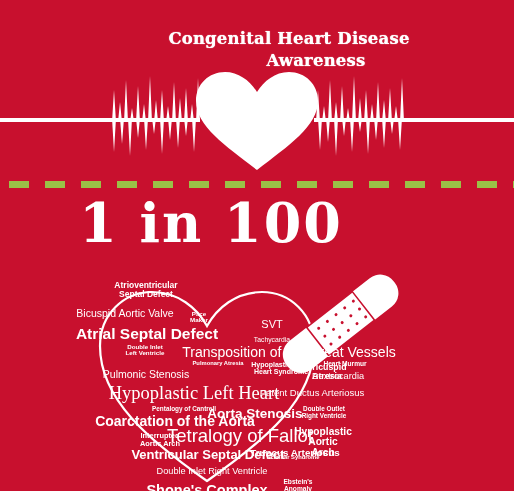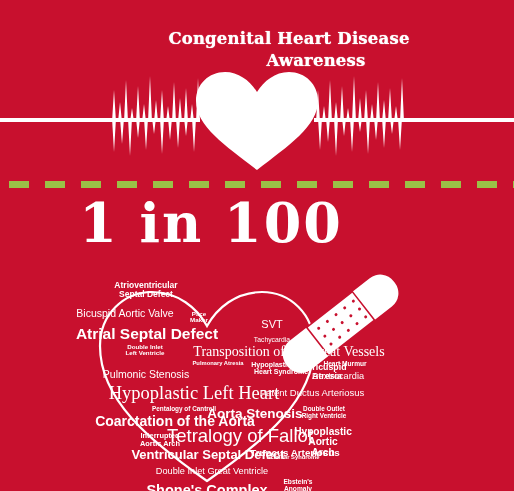--- a/index.html
+++ b/index.html
@@ -189,38 +189,38 @@
       </g>
     </svg>
     <div id="words">
         <div class="w b" style="left: 146px; top: 22px; font-size: 8.5px; color: rgb(255, 255, 255);">Atrioventricular<br>Septal Defect</div>
         <div class="w n" style="left: 125px; top: 45px; font-size: 10.5px; color: rgb(255, 255, 255);">Bicuspid Aortic Valve</div>
         <div class="w b" style="left: 199px; top: 49px; font-size: 6.2px; color: rgb(255, 255, 255);">Pace<br>Maker</div>
         <div class="w b" style="left: 147px; top: 66px; font-size: 15.5px; color: rgb(255, 255, 255);">Atrial Septal Defect</div>
         <div class="w n" style="left: 272px; top: 57px; font-size: 11px; color: rgb(255, 255, 255);">SVT</div>
         <div class="w n" style="left: 272px; top: 72px; font-size: 6.8px; color: rgb(255, 255, 255);">Tachycardia</div>
         <div class="w b" style="left: 145px; top: 82px; font-size: 6.2px; color: rgb(255, 255, 255);">Double Inlet<br>Left Ventricle</div>
-        <div class="w n" style="left: 289px; top: 84px; font-size: 14px; color: rgb(255, 255, 255); font-family: Liberation Serif, serif;">Transposition of the Great Vessels</div>
+        <div class="w n" style="left: 289px; top: 84px; font-size: 14px; color: rgb(255, 255, 255);">Transposition of the Great Vessels</div>
         <div class="w b" style="left: 218px; top: 96px; font-size: 5.8px; color: rgb(255, 255, 255);">Pulmonary Atresia</div>
         <div class="w b" style="left: 281px; top: 100px; font-size: 7px; color: rgb(255, 255, 255);">Hypoplastic Right<br>Heart Syndrome</div>
         <div class="w b" style="left: 345px; top: 96px; font-size: 6.6px; color: rgb(255, 255, 255);">Heart Murmur</div>
         <div class="w n" style="left: 146px; top: 106px; font-size: 10.5px; color: rgb(255, 255, 255);">Pulmonic Stenosis</div>
         <div class="w n" style="left: 338px; top: 109px; font-size: 9.2px; color: rgb(255, 255, 255);">Dextrocardia</div>
         <div class="w b" style="left: 327px; top: 104px; font-size: 8.8px; color: rgb(255, 255, 255);">Tricuspid<br>Atresia</div>
         <div class="w n" style="left: 194px; top: 125px; font-size: 18.5px; color: rgb(255, 255, 255); font-family: Liberation Serif, serif;">Hypoplastic Left Heart</div>
         <div class="w n" style="left: 312px; top: 125px; font-size: 9.5px; color: rgb(255, 255, 255);">Patent Ductus Arteriosus</div>
         <div class="w b" style="left: 184px; top: 141px; font-size: 6.4px; color: rgb(255, 255, 255);">Pentalogy of Cantrell</div>
         <div class="w b" style="left: 255px; top: 146px; font-size: 13.5px; color: rgb(255, 255, 255);">Aorta Stenosis</div>
         <div class="w b" style="left: 324px; top: 145px; font-size: 6.4px; color: rgb(255, 255, 255);">Double Outlet<br>Right Ventricle</div>
         <div class="w b" style="left: 175px; top: 153px; font-size: 14px; color: rgb(255, 255, 255);">Coarctation of the Aorta</div>
         <div class="w b" style="left: 160px; top: 172px; font-size: 7.4px; color: rgb(255, 255, 255);">Interrupted<br>Aortic Arch</div>
         <div class="w n" style="left: 240px; top: 168px; font-size: 18.5px; color: rgb(255, 255, 255);">Tetralogy of Fallot</div>
         <div class="w b" style="left: 208px; top: 187px; font-size: 13px; color: rgb(255, 255, 255);">Ventricular Septal Defect</div>
         <div class="w b" style="left: 323px; top: 175px; font-size: 10.2px; color: rgb(255, 255, 255);">Hypoplastic<br>Aortic<br>Arch</div>
         <div class="w b" style="left: 293px; top: 190px; font-size: 5.8px; color: rgb(255, 255, 255);">Scimitar Syndrome</div>
-        <div class="w n" style="left: 212px; top: 204px; font-size: 9.2px; color: rgb(255, 255, 255);">Double Inlet Great Ventricle</div>
+        <div class="w n" style="left: 212px; top: 204px; font-size: 9.2px; color: rgb(255, 255, 255);">Double Inlet Right Ventricle</div>
         <div class="w b" style="left: 295px; top: 185px; font-size: 9.8px; color: rgb(255, 255, 255);">Truncus Arteriosus</div>
         <div class="w b" style="left: 207px; top: 222px; font-size: 14.5px; color: rgb(255, 255, 255);">Shone's Complex</div>
         <div class="w b" style="left: 298px; top: 218px; font-size: 6.6px; color: rgb(255, 255, 255);">Ebstein's<br>Anomaly</div>
       </div>
   </div>
 
 </div>
 
 </body></html>

